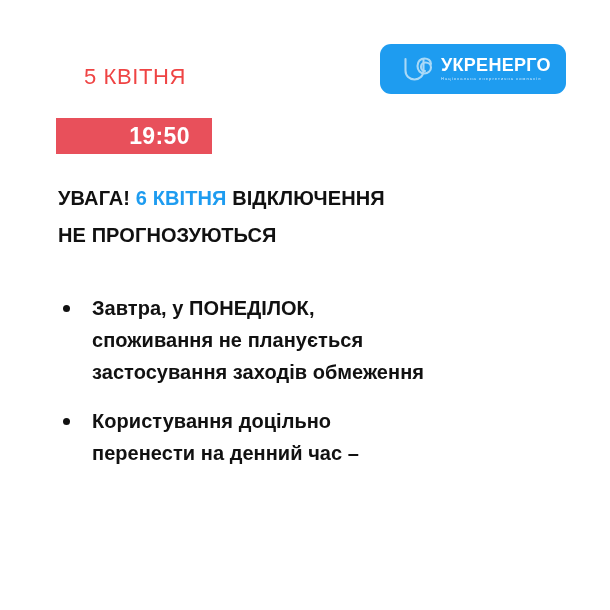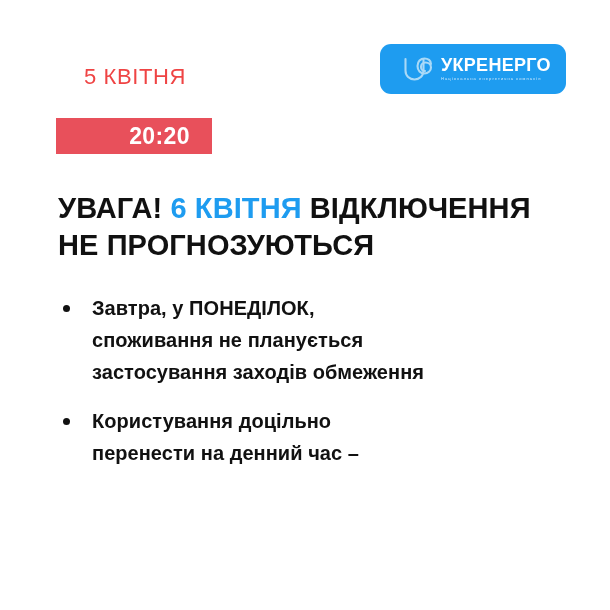--- a/index.html
+++ b/index.html
@@ -111,23 +111,23 @@
     font-weight: 700;
     color: #ffffff;
     letter-spacing: 0.4px;
     line-height: 1;
   }
 
   
   .headline {
     position: absolute;
     left: 58px;
-    top: 190px;
+    top: 180px;
     width: 530px;
-    font-size: 29px;
+    font-size: 20px;
     font-weight: 700;
     line-height: 37px;
     color: #111111;
     letter-spacing: 0.1px;
   }
 
   .headline .hl-accent {
     color: #1E9CF0;
   }
 
@@ -188,21 +188,21 @@
                  C36 25 40 28 44 28" fill="none" stroke="#A9D9F7" stroke-width="4.2" stroke-linecap="round"></path>
       </svg>
       <div class="logo-text-wrap">
         <div class="logo-wordmark">УКРЕНЕРГО</div>
         <div class="logo-tagline">Національна енергетична компанія</div>
       </div>
     </div>
   </div>
 
   <div class="time-badge">
-    <span class="time-badge-text">20:20</span>
+    <span class="time-badge-text">19:50</span>
   </div>
 
   <div class="headline">
     <span>УВАГА! </span><span class="hl-accent">6 КВІТНЯ</span><span> ВІДКЛЮЧЕННЯ</span><br>
     <span>НЕ ПРОГНОЗУЮТЬСЯ</span>
   </div>
 
   <ul class="bullets">
 
     <li class="bullet-item">

